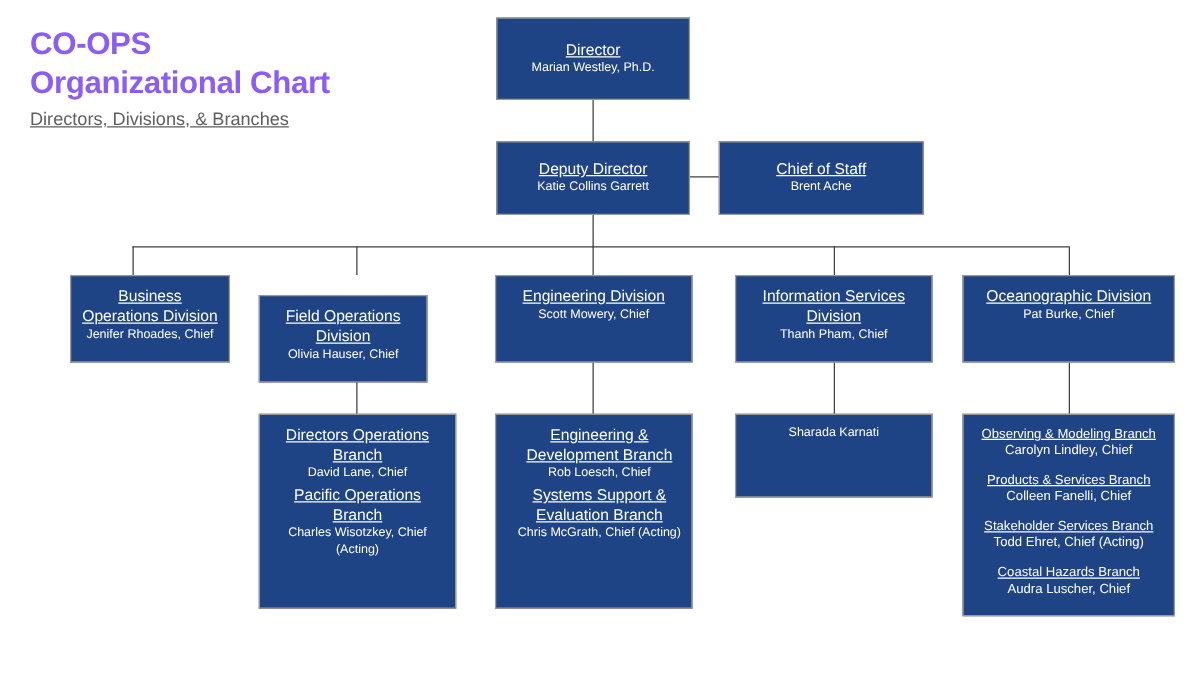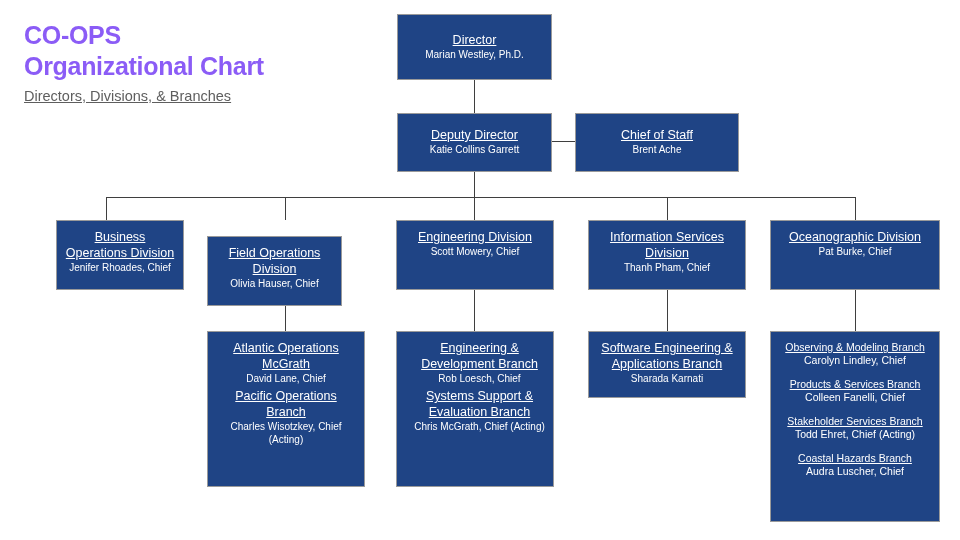--- a/index.html
+++ b/index.html
@@ -155,21 +155,21 @@
     <span class="n-name">Thanh Pham, Chief</span>
   </div>
 
   <div class="node" style="left:770px; top:220px; width:170px; height:70px;">
     <span class="n-title">Oceanographic Division</span>
     <span class="n-name">Pat Burke, Chief</span>
   </div>
 
   <div class="node" style="left:207px; top:331px; width:158px; height:156px;">
     <span class="entry">
-      <span class="n-title">Atlantic Operations McGrath</span>
+      <span class="n-title">Directors Operations Branch</span>
       <span class="n-name">David Lane, Chief</span>
     </span>
     <span class="entry">
       <span class="n-title">Pacific Operations Branch</span>
       <span class="n-name">Charles Wisotzkey, Chief (Acting)</span>
     </span>
   </div>
 
   <div class="node" style="left:396px; top:331px; width:158px; height:156px;padding-left:16px;">
     <span class="entry">
@@ -177,26 +177,25 @@
       <span class="n-name">Rob Loesch, Chief</span>
     </span>
     <span class="entry">
       <span class="n-title">Systems Support &amp; Evaluation Branch</span>
       <span class="n-name">Chris McGrath, Chief (Acting)</span>
     </span>
   </div>
 
   <div class="node" style="left:588px; top:331px; width:158px; height:67px;">
     <span class="entry">
-      <span class="n-title">Software Engineering &amp; Applications Branch</span>
       <span class="n-name">Sharada Karnati</span>
     </span>
   </div>
 
-  <div class="node compact" style="left:770px; top:331px; width:170px; height:191px;">
+  <div class="node compact" style="left:770px; top:331px; width:170px; height:162px;">
     <span class="entry">
       <span class="n-title">Observing &amp; Modeling Branch</span>
       <span class="n-name">Carolyn Lindley, Chief</span>
     </span>
     <span class="entry">
       <span class="n-title">Products &amp; Services Branch</span>
       <span class="n-name">Colleen Fanelli, Chief</span>
     </span>
     <span class="entry">
       <span class="n-title">Stakeholder Services Branch</span>

